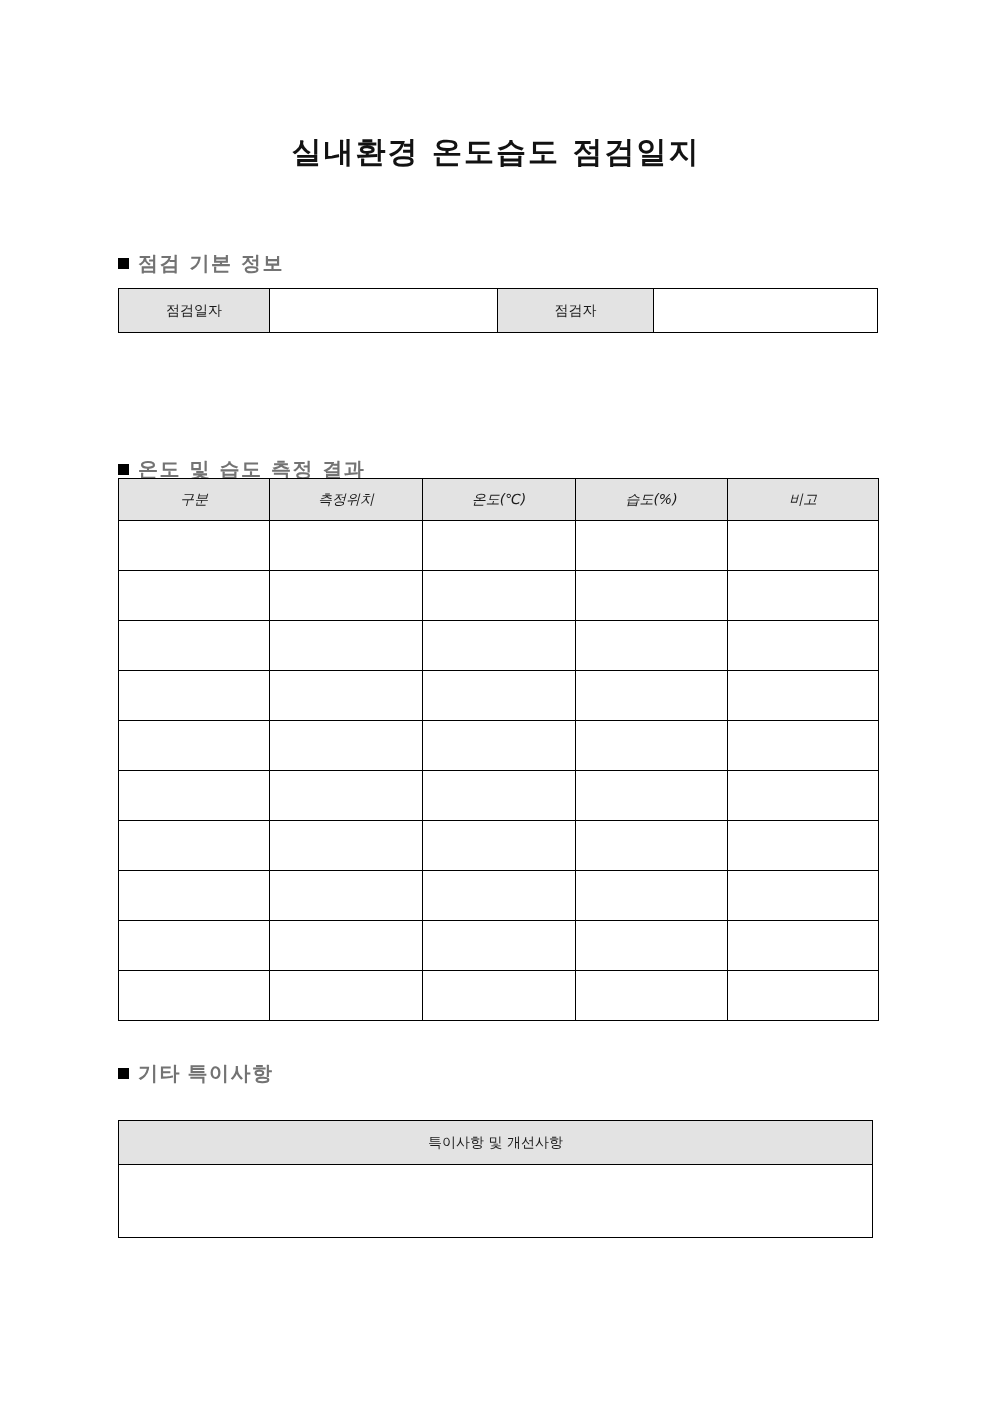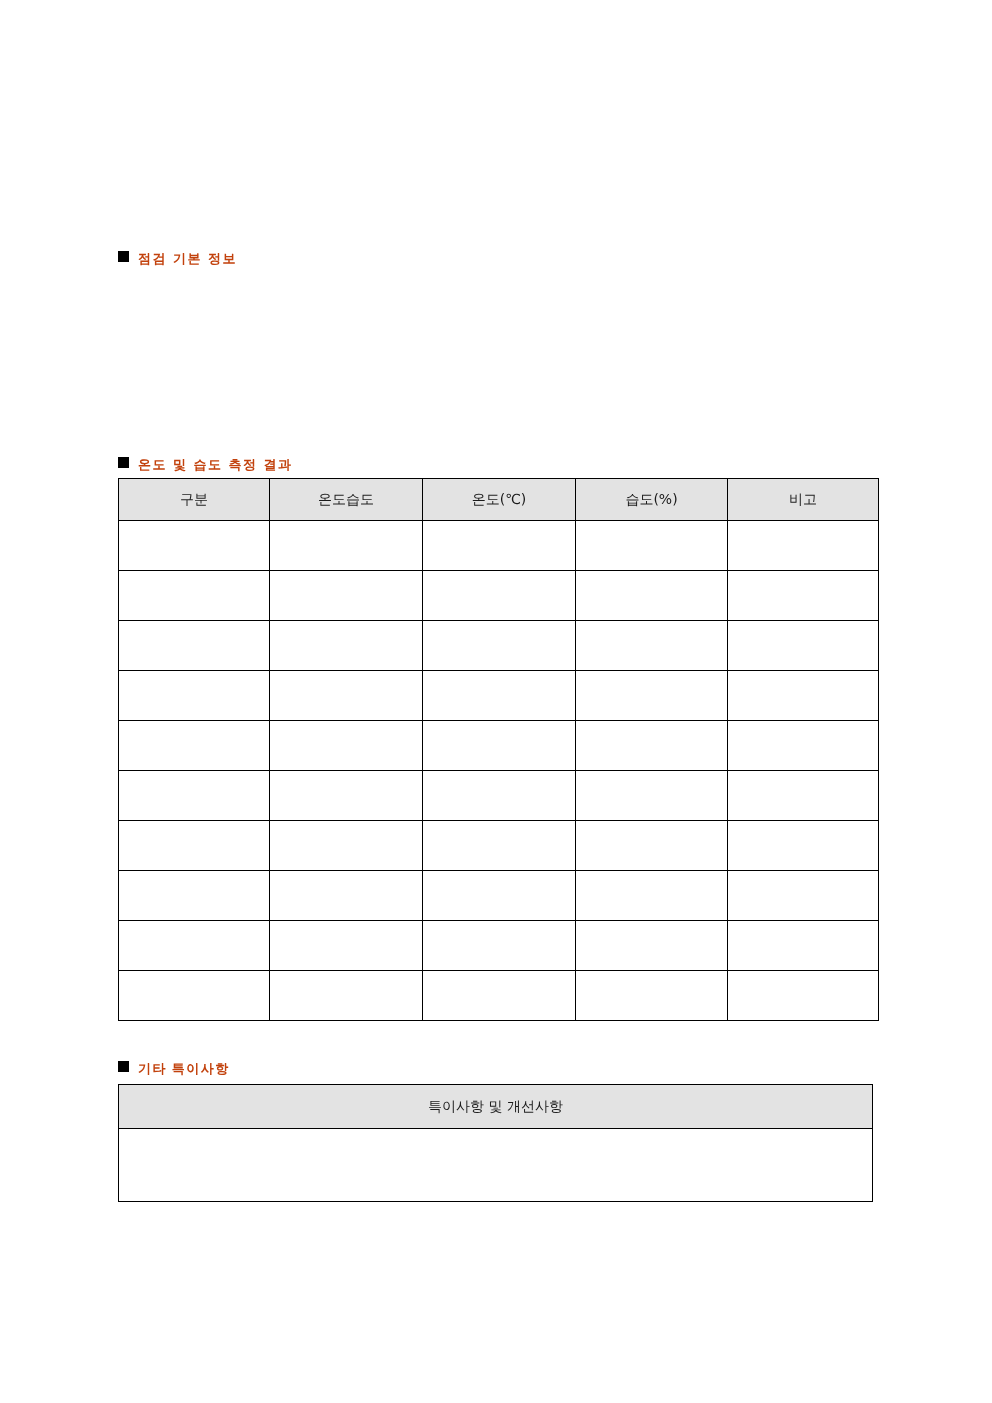--- a/index.html
+++ b/index.html
@@ -32,24 +32,24 @@
     font-size: 30px;
     font-weight: bold;
     letter-spacing: 2px;
     color: #121212;
   }
 
   
   .section-heading {
     position: absolute;
     left: 118px;
-    font-size: 13px;
+    font-size: 20px;
     font-weight: bold;
     letter-spacing: 1.5px;
-    color: #c2410c;
+    color: #737373;
     white-space: nowrap;
   }
   .section-heading .bullet {
     display: inline-block;
     width: 11px;
     height: 11px;
     background: #000000;
     margin-right: 9px;
     vertical-align: 1px;
   }
@@ -80,53 +80,60 @@
   }
   .blank-cell {
     background: #ffffff;
   }
 
   
   #table-basic-info { top: 288px; }
   #table-basic-info td { height: 43px; }
 
   
-  #table-measurement { top: 478px; }
+  #table-measurement { top: 478px; font-style: italic; }
   #table-measurement thead th { height: 41px; }
   #table-measurement tbody td { height: 49px; }
 
   
-  #table-notes { top: 1084px; padding-left: 24px; }
+  #table-notes { top: 1120px; padding-left: 24px; }
   #table-notes .notes-header { height: 43px; }
   #table-notes .notes-body { height: 72px; }
 </style>
 </head>
 <body>
 
 <div class="page">
 
+  <div class="doc-title">실내환경 온도습도 점검일지</div>
 
   <div class="section-heading" id="heading-basic">
     <span class="bullet"></span><span>점검 기본 정보</span>
   </div>
 
   <table class="tbl" id="table-basic-info">
     <tbody>
+      <tr>
+        <td class="hdr-cell" style="width:150px">점검일자</td>
+        <td class="blank-cell" style="width:227px"></td>
+        <td class="hdr-cell" style="width:155px">점검자</td>
+        <td class="blank-cell" style="width:223px"></td>
+      </tr>
     </tbody>
   </table>
 
   <div class="section-heading" id="heading-measure">
     <span class="bullet"></span><span>온도 및 습도 측정 결과</span>
   </div>
 
   <table class="tbl" id="table-measurement">
     <thead>
       <tr>
         <th class="hdr-cell" style="width:150px">구분</th>
-        <th class="hdr-cell" style="width:152px">온도습도</th>
+        <th class="hdr-cell" style="width:152px">측정위치</th>
         <th class="hdr-cell" style="width:152px">온도(℃)</th>
         <th class="hdr-cell" style="width:151px">습도(%)</th>
         <th class="hdr-cell" style="width:150px">비고</th>
       </tr>
     </thead>
     <tbody>
       <tr>
         <td class="blank-cell"></td>
         <td class="blank-cell"></td>
         <td class="blank-cell"></td>

